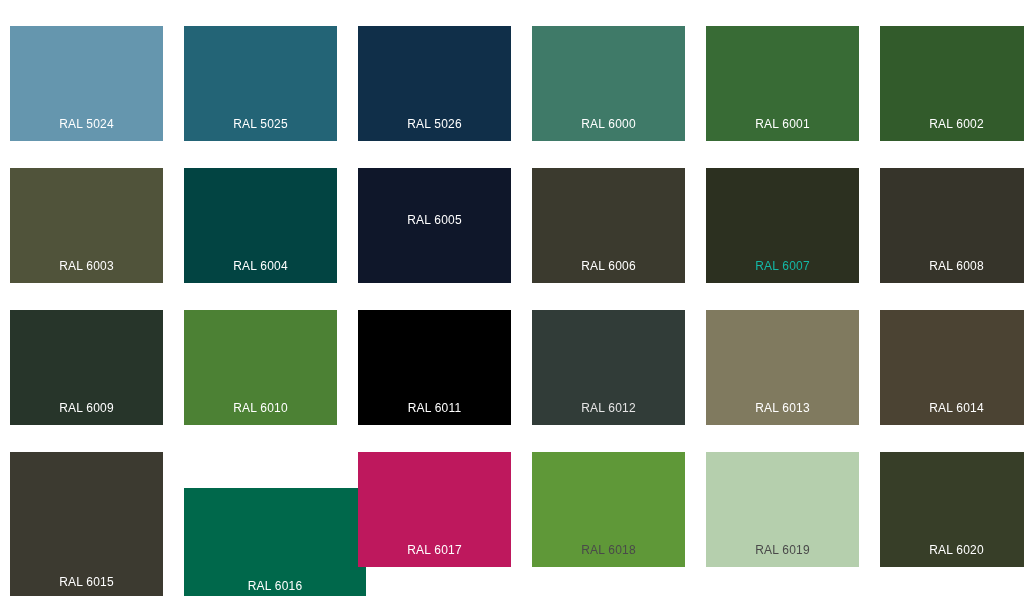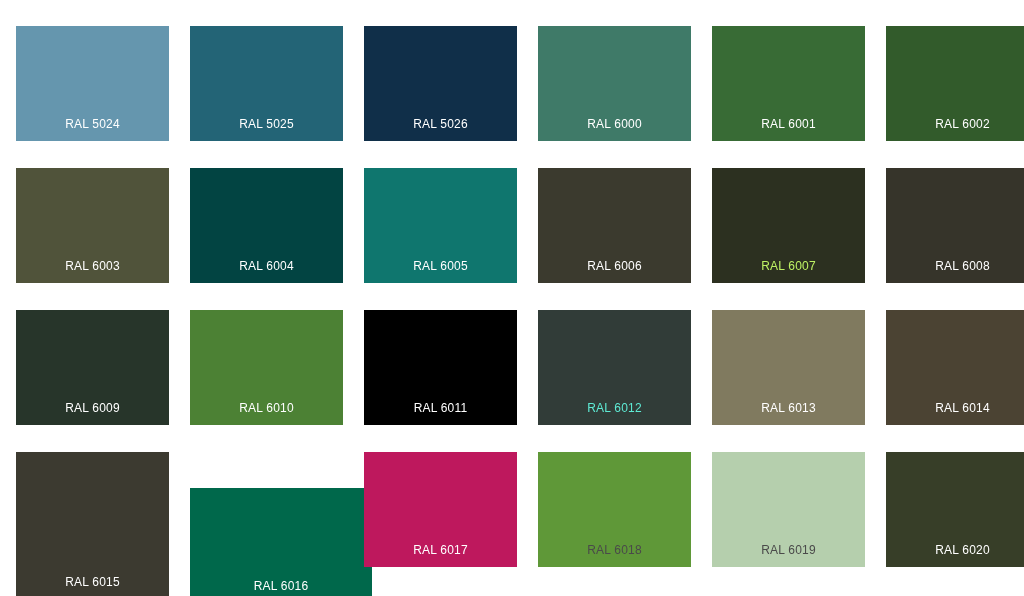--- a/index.html
+++ b/index.html
@@ -17,21 +17,21 @@
   #chart-grid {
     position: relative;
     width: 1024px;
     height: 596px;
     box-sizing: border-box;
     display: grid;
     grid-template-columns: repeat(6, 153px);
     grid-template-rows: repeat(4, 115px);
     column-gap: 21px;
     row-gap: 27px;
-    padding: 26px 0 0 16px;
+    padding: 26px 0 0 10px;
     align-content: start;
     justify-content: start;
   }
   .swatch {
     position: relative;
     width: 153px;
     height: 115px;
     box-sizing: border-box;
     display: flex;
     align-items: flex-end;
@@ -71,43 +71,43 @@
     </div>
     <div class="swatch" style="background: rgb(50, 91, 43); width: 153px; height: 115px;">
       <span class="swatch-label" style="color: rgb(255, 255, 255);">RAL 6002</span>
     </div>
     <div class="swatch" style="background: rgb(80, 83, 58); width: 153px; height: 115px;">
       <span class="swatch-label" style="color: rgb(255, 255, 255);">RAL 6003</span>
     </div>
     <div class="swatch" style="background: rgb(2, 68, 66); width: 153px; height: 115px;">
       <span class="swatch-label" style="color: rgb(255, 255, 255);">RAL 6004</span>
     </div>
-    <div class="swatch" style="background: #0f766e; width: 153px; height: 115px;">
+    <div class="swatch" style="background: #0f172a; width: 153px; height: 115px; align-items: center;">
       <span class="swatch-label" style="color: rgb(255, 255, 255);">RAL 6005</span>
     </div>
     <div class="swatch" style="background: rgb(59, 58, 46); width: 153px; height: 115px;">
       <span class="swatch-label" style="color: rgb(255, 255, 255);">RAL 6006</span>
     </div>
     <div class="swatch" style="background: rgb(44, 48, 32); width: 153px; height: 115px;">
-      <span class="swatch-label" style="color: #bef264;">RAL 6007</span>
+      <span class="swatch-label" style="color: #14b8a6;">RAL 6007</span>
     </div>
     <div class="swatch" style="background: rgb(54, 52, 42); width: 153px; height: 115px;">
       <span class="swatch-label" style="color: rgb(255, 255, 255);">RAL 6008</span>
     </div>
     <div class="swatch" style="background: rgb(39, 53, 42); width: 153px; height: 115px;">
       <span class="swatch-label" style="color: rgb(255, 255, 255);">RAL 6009</span>
     </div>
     <div class="swatch" style="background: rgb(76, 129, 52); width: 153px; height: 115px;">
       <span class="swatch-label" style="color: rgb(255, 255, 255);">RAL 6010</span>
     </div>
     <div class="swatch" style="background: #000000; width: 153px; height: 115px;">
       <span class="swatch-label" style="color: rgb(255, 255, 255);">RAL 6011</span>
     </div>
     <div class="swatch" style="background: rgb(49, 60, 56); width: 153px; height: 115px;">
-      <span class="swatch-label" style="color: #5eead4;">RAL 6012</span>
+      <span class="swatch-label" style="color: #e5e5e5;">RAL 6012</span>
     </div>
     <div class="swatch" style="background: rgb(128, 122, 95); width: 153px; height: 115px;">
       <span class="swatch-label" style="color: rgb(255, 255, 255);">RAL 6013</span>
     </div>
     <div class="swatch" style="background: rgb(75, 67, 51); width: 153px; height: 115px;">
       <span class="swatch-label" style="color: rgb(255, 255, 255);">RAL 6014</span>
     </div>
     <div class="swatch" style="background: rgb(60, 58, 48); width: 153px; height: 147px;">
       <span class="swatch-label" style="color: rgb(255, 255, 255);">RAL 6015</span>
     </div>

